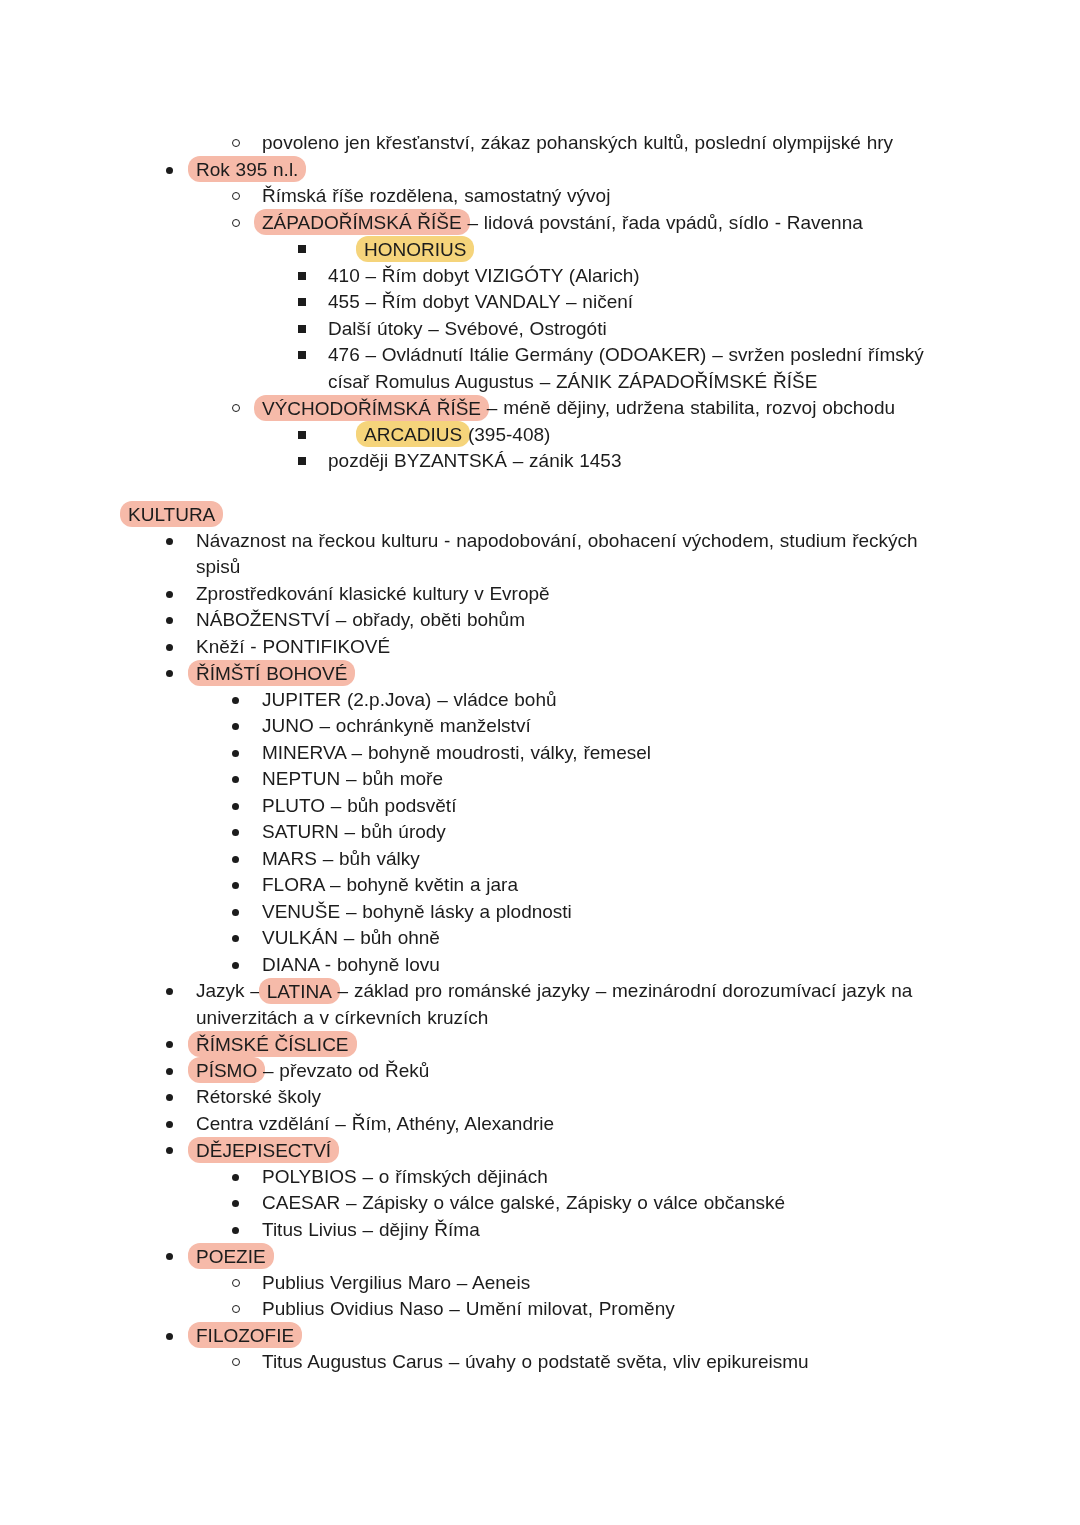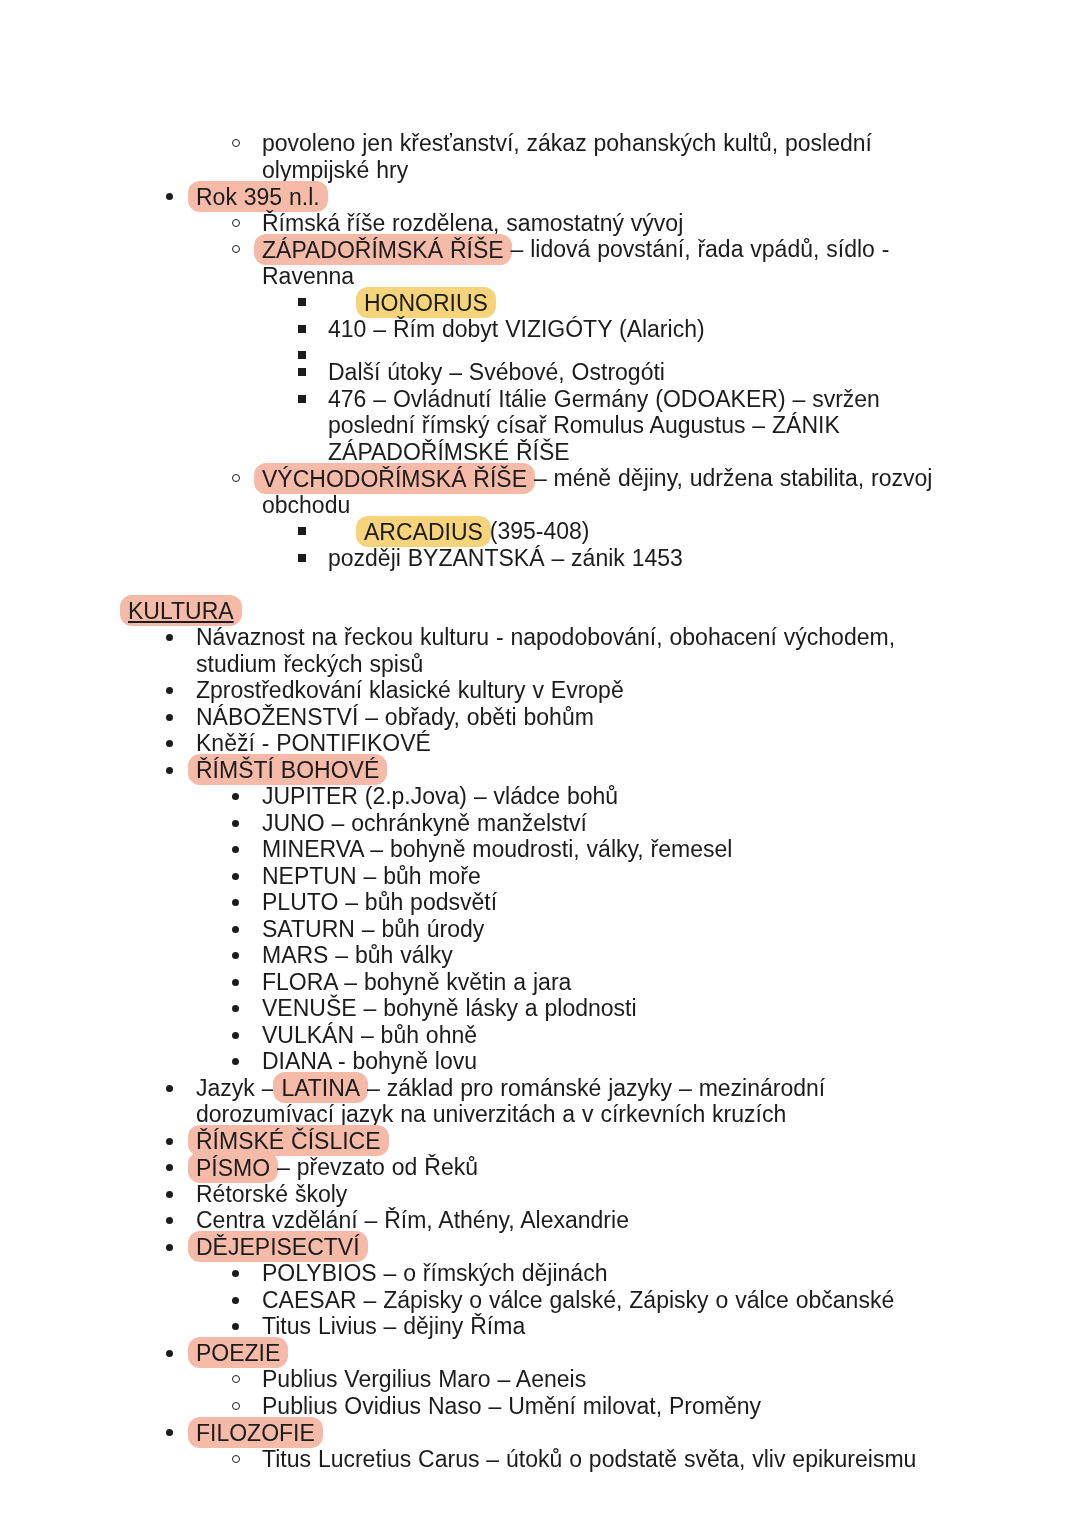--- a/index.html
+++ b/index.html
@@ -19,21 +19,21 @@
   .content {
     position: absolute;
     left: 128px;
     top: 130px;
     width: 827px;
   }
   .item {
     display: flex;
     align-items: flex-start;
   }
-  .indent-0 { padding-left: 0; text-decoration: underline; }
+  .indent-0 { padding-left: 0; }
   .indent-1 { padding-left: 38px; }
   .indent-2 { padding-left: 104px; }
   .indent-3 { padding-left: 170px; }
   .bullet-cell {
     flex: 0 0 30px;
   }
   .bullet { display: block; }
   .bullet.disc {
     width: 7px; height: 7px;
     margin-top: 10px;
@@ -46,21 +46,21 @@
     border: 1.5px solid #1c1c1c;
     border-radius: 50%;
     background: transparent;
   }
   .bullet.square {
     width: 8px; height: 8px;
     margin-top: 9px;
     background: #1c1c1c;
   }
   .text {
-    font-size: 23px;
+    font-size: 19px;
     line-height: 26.5px;
     flex: 1 1 auto;
     word-spacing: 0.5px;
   }
   .hl {
     padding: 2.5px 8px;
     margin: 0 -8px;
     border-radius: 12px;
     box-decoration-break: clone;
     -webkit-box-decoration-break: clone;
@@ -107,20 +107,21 @@
       <div class="item indent-3">
         <span class="bullet-cell">
           <span class="bullet square"></span>
         </span>
         <span class="text"><span>410 – Řím dobyt VIZIGÓTY (Alarich)</span></span>
       </div>
       <div class="item indent-3">
         <span class="bullet-cell">
           <span class="bullet square"></span>
         </span>
+        <span class="text"><span>455 – Řím dobyt VANDALY – ničení</span></span>
       </div>
       <div class="item indent-3">
         <span class="bullet-cell">
           <span class="bullet square"></span>
         </span>
         <span class="text"><span>Další útoky – Svébové, Ostrogóti</span></span>
       </div>
       <div class="item indent-3">
         <span class="bullet-cell">
           <span class="bullet square"></span>
@@ -320,16 +321,16 @@
       <div class="item indent-1">
         <span class="bullet-cell">
           <span class="bullet disc"></span>
         </span>
         <span class="text"><span class="hl hl-pink">FILOZOFIE</span></span>
       </div>
       <div class="item indent-2">
         <span class="bullet-cell">
           <span class="bullet circle"></span>
         </span>
-        <span class="text"><span>Titus Lucretius Carus – útoků o podstatě světa, vliv epikureismu</span></span>
+        <span class="text"><span>Titus Augustus Carus – úvahy o podstatě světa, vliv epikureismu</span></span>
       </div>
     </div>
 </div>
 
 </body></html>

